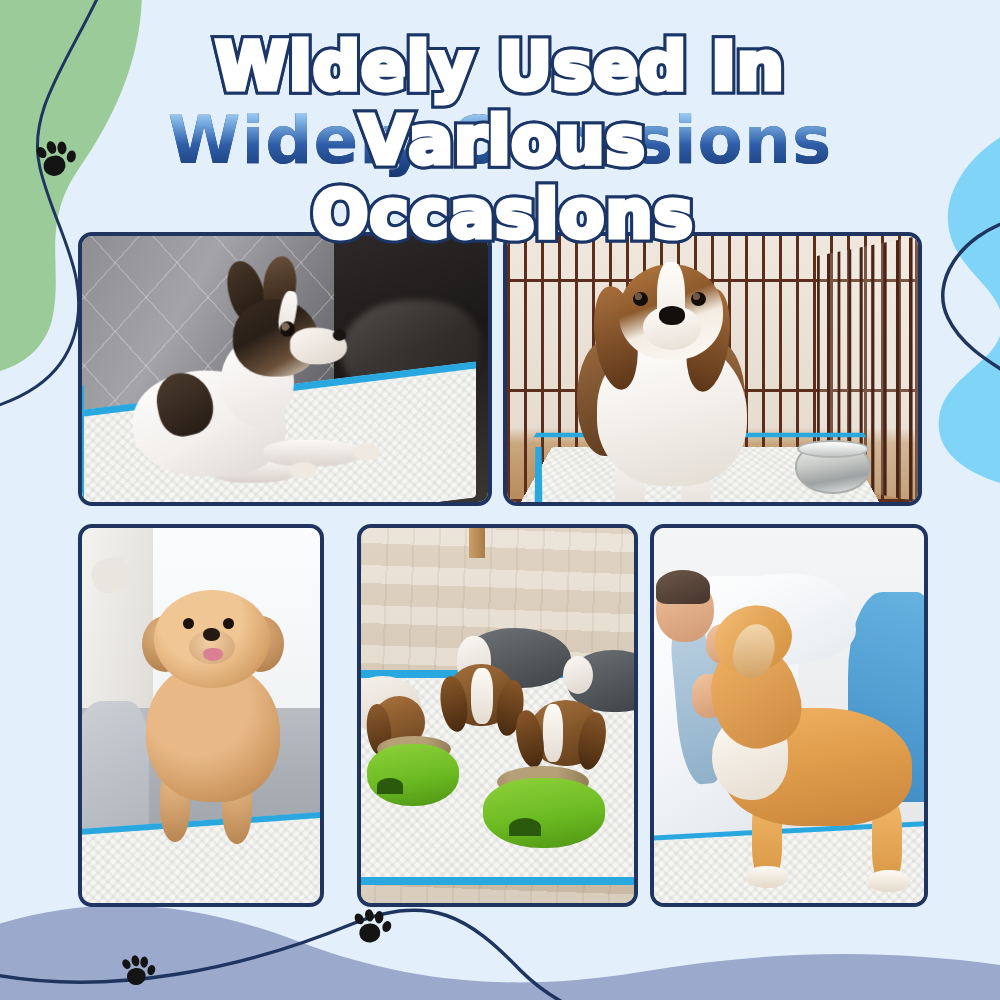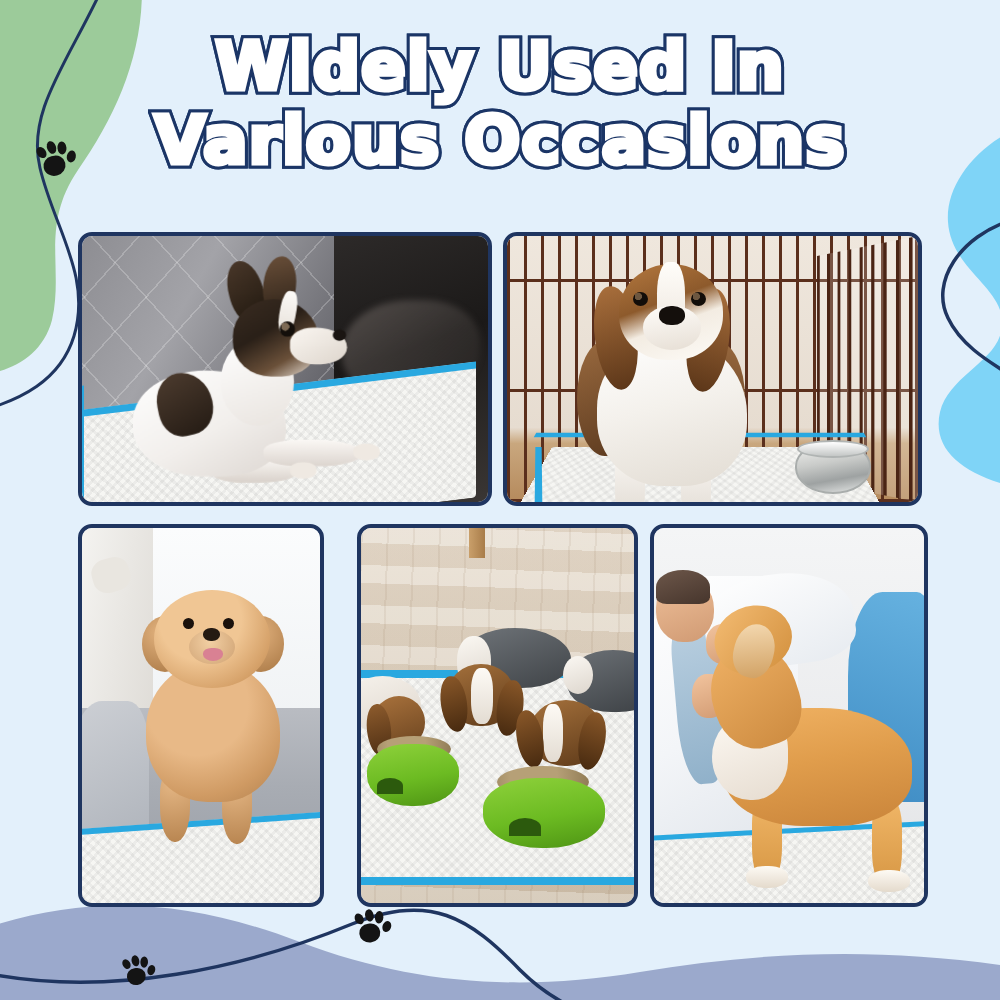--- a/index.html
+++ b/index.html
@@ -332,21 +332,21 @@
   <div class="paw" style="left:352px; top:908px; width:42px; height:38px; transform:rotate(-6deg) scale(.95);">
     <span class="pad-main"></span>
     <span class="toe t1"></span>
     <span class="toe t2"></span>
     <span class="toe t3"></span>
     <span class="toe t4"></span>
   </div>
 
   <div class="title-wrap">
     <div class="title-line" data-text="Widely Used In">Widely Used In</div>
-    <div class="title-line" data-text="Various Occasions">Various Occasions</div>
+    <div class="title-line" data-text="Various Occasions">Widely Occasions</div>
   </div>
 
   <div class="panel" style="left:78px; top:232px; width:414px; height:274px;">
     <div class="photo">
       <div class="car-dark"></div>
       <div class="car-door-hl"></div>
       <div class="car-seat">
         <div class="quilt"></div>
       </div>
 

